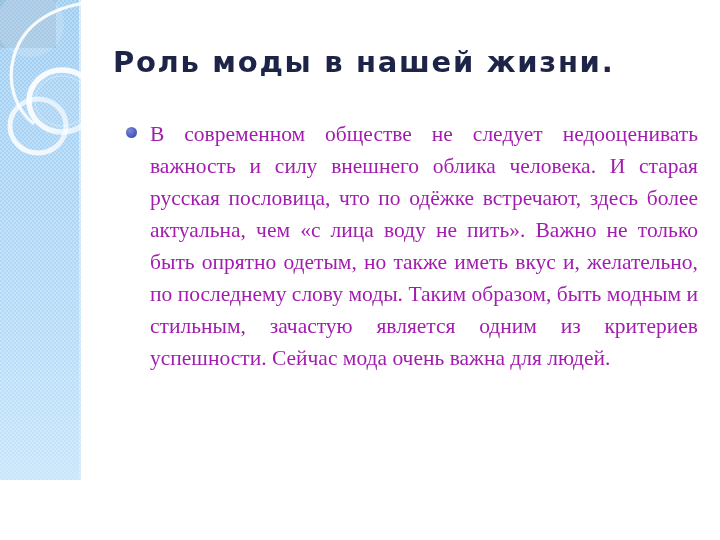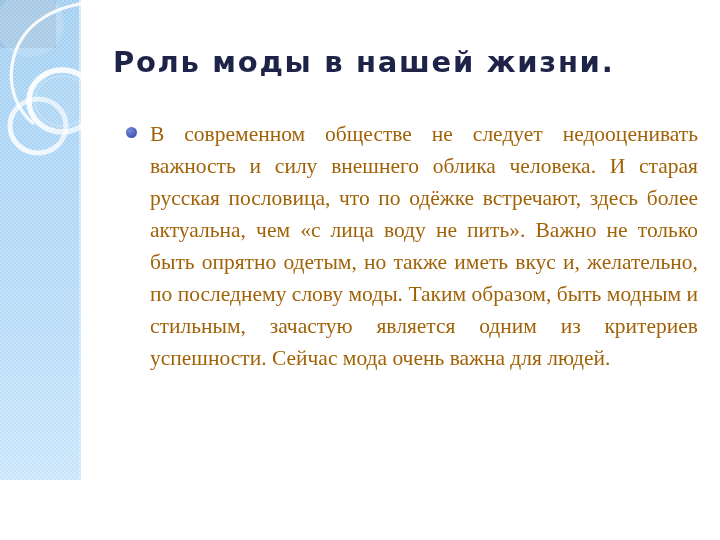--- a/index.html
+++ b/index.html
@@ -119,21 +119,21 @@
     height: 11px;
     border-radius: 50%;
     background: #4a5cbb;
     background-image: radial-gradient(circle at 36% 32%, #7b89d6 0%, #4a5cbb 62%, #3b4ba3 100%);
   }
   .bullet-text {
     flex: 1 1 auto;
     font-family: "Liberation Serif", "DejaVu Serif", serif;
     font-size: 21.5px;
     line-height: 32px;
-    color: #a16207;
+    color: #a21caf;
     text-align: justify;
     text-justify: inter-word;
     hyphens: none;
   }
 </style>
 </head>
 <body>
 
 <div class="slide">
 

